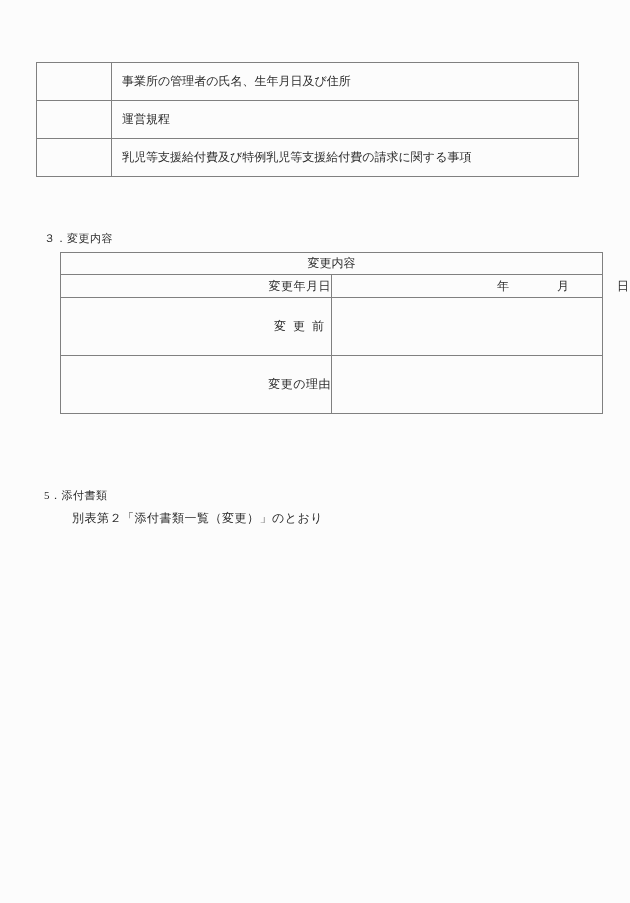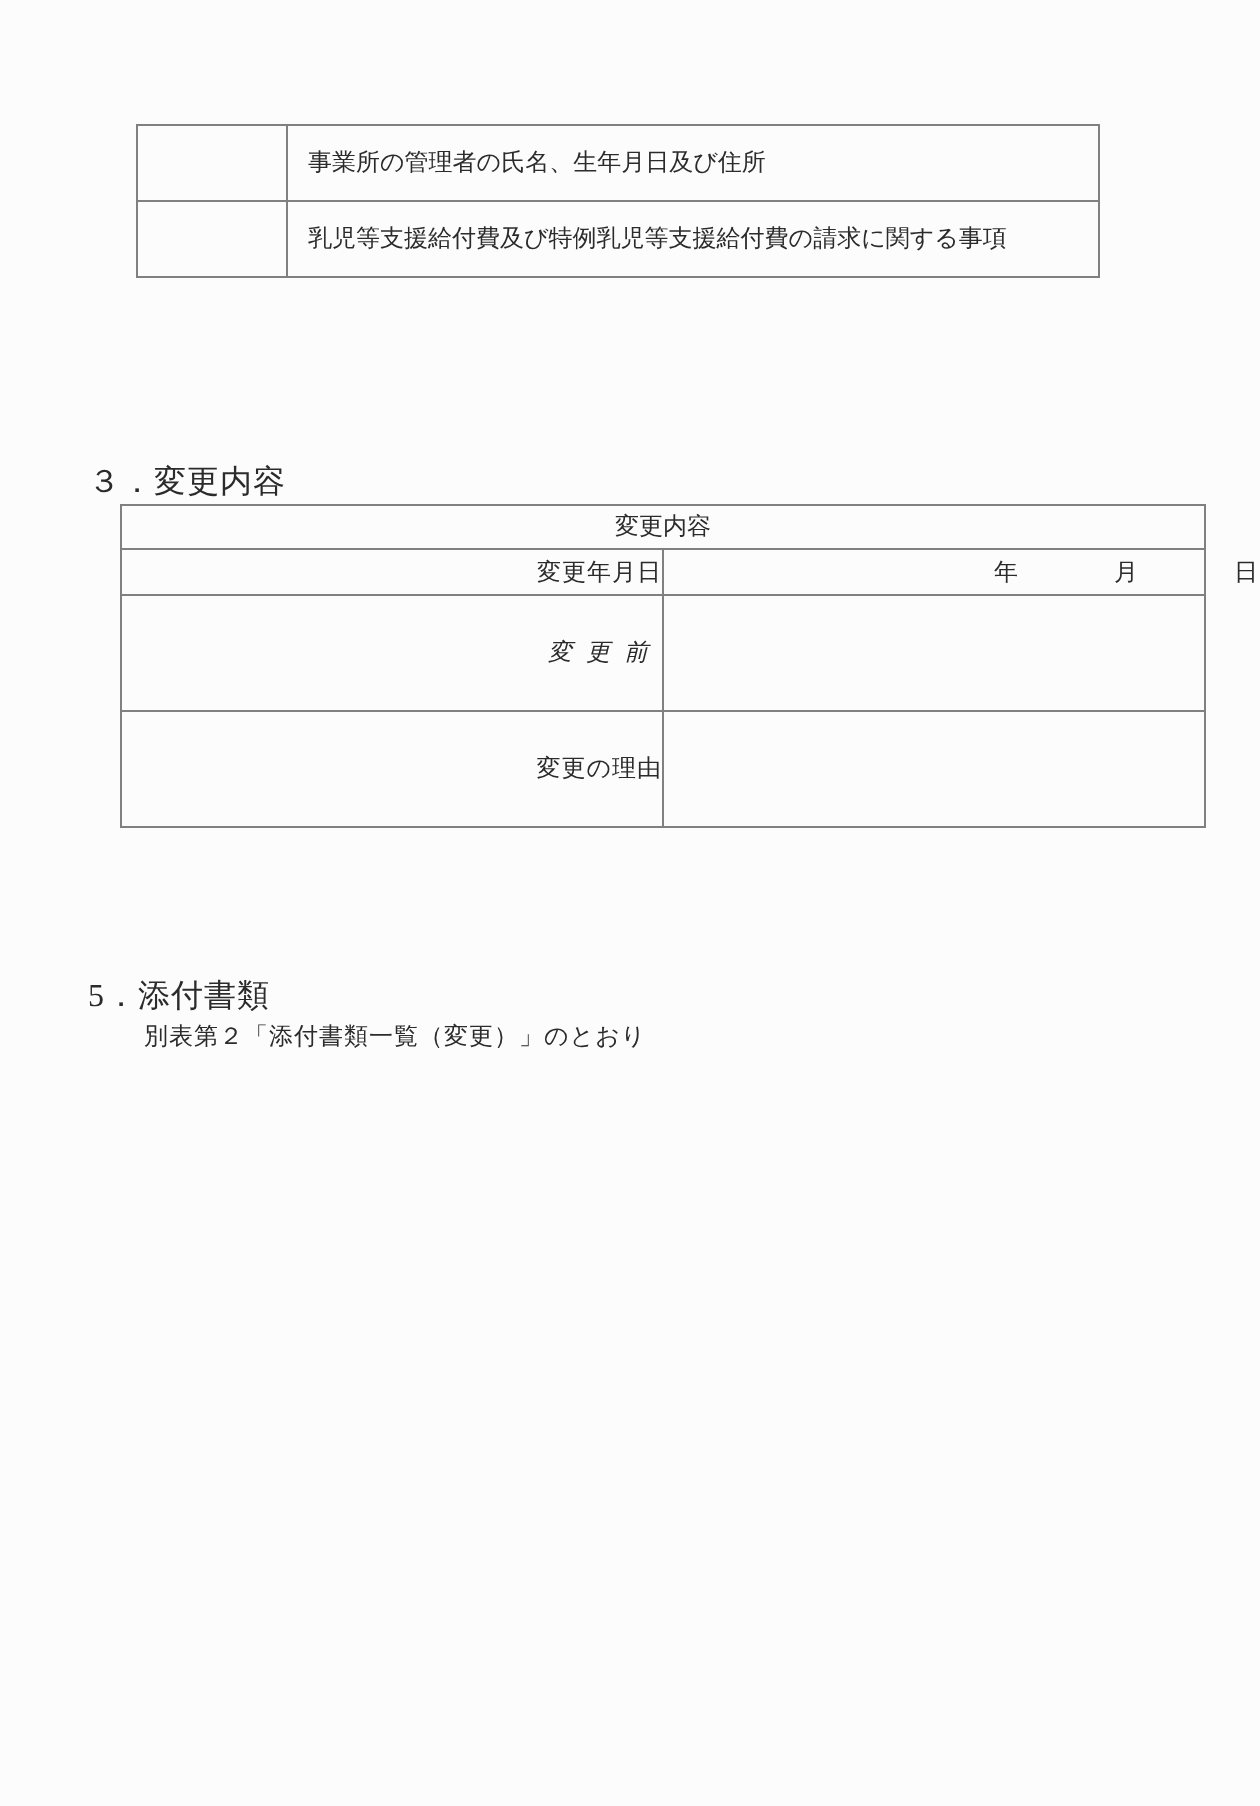--- a/index.html
+++ b/index.html
@@ -36,37 +36,36 @@
     border: 1px solid #808080;
     padding: 0;
     vertical-align: middle;
     font-weight: normal;
   }
 
   
   #table-items {
     left: 36px;
     top: 62px;
-    width: 482px;
-    margin-left: 32px;
+    width: 543px;
   }
   #table-items td.col-mark {
     width: 74px;
   }
   #table-items td.col-text {
     padding-left: 10px;
   }
   #table-items tr {
     height: 38px;
   }
 
   
   .section-heading {
     position: absolute;
-    font-size: 16px;
+    font-size: 11px;
     letter-spacing: 0.5px;
     white-space: nowrap;
   }
   #heading-change-content {
     left: 44px;
     top: 231px;
   }
   #heading-attachments {
     left: 44px;
     top: 488px;
@@ -98,21 +97,20 @@
   }
   #table-change tr.row-date { height: 22px; }
   #table-change tr.row-before { height: 58px; }
   #table-change tr.row-after { height: 58px; }
   #table-change tr.row-reason { height: 58px; }
 
   .spaced-label {
     letter-spacing: 7px;
     padding-left: 7px;
     display: inline-block;
-    font-style: italic;
   }
   .plain-label {
     letter-spacing: 0.5px;
     display: inline-block;
   }
 
   
   .date-fields {
     position: relative;
     height: 22px;
@@ -129,20 +127,24 @@
 </head>
 <body>
 
 <div class="page">
 
   <table class="doc-table" id="table-items">
     <tbody>
       <tr>
         <td class="col-mark"></td>
         <td class="col-text">事業所の管理者の氏名、生年月日及び住所</td>
+      </tr>
+      <tr>
+        <td class="col-mark"></td>
+        <td class="col-text">運営規程</td>
       </tr>
       <tr>
         <td class="col-mark"></td>
         <td class="col-text">乳児等支援給付費及び特例乳児等支援給付費の請求に関する事項</td>
       </tr>
     </tbody>
   </table>
 
   <div class="section-heading" id="heading-change-content">３．変更内容</div>
 

